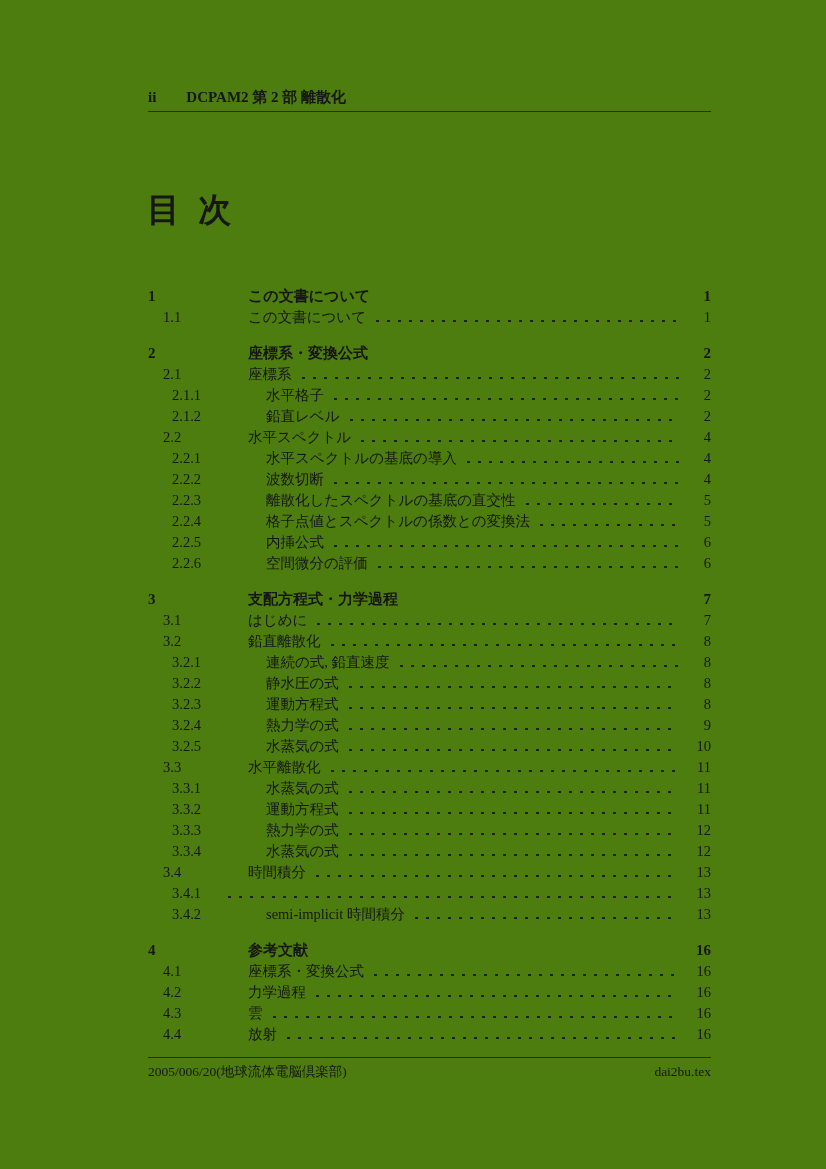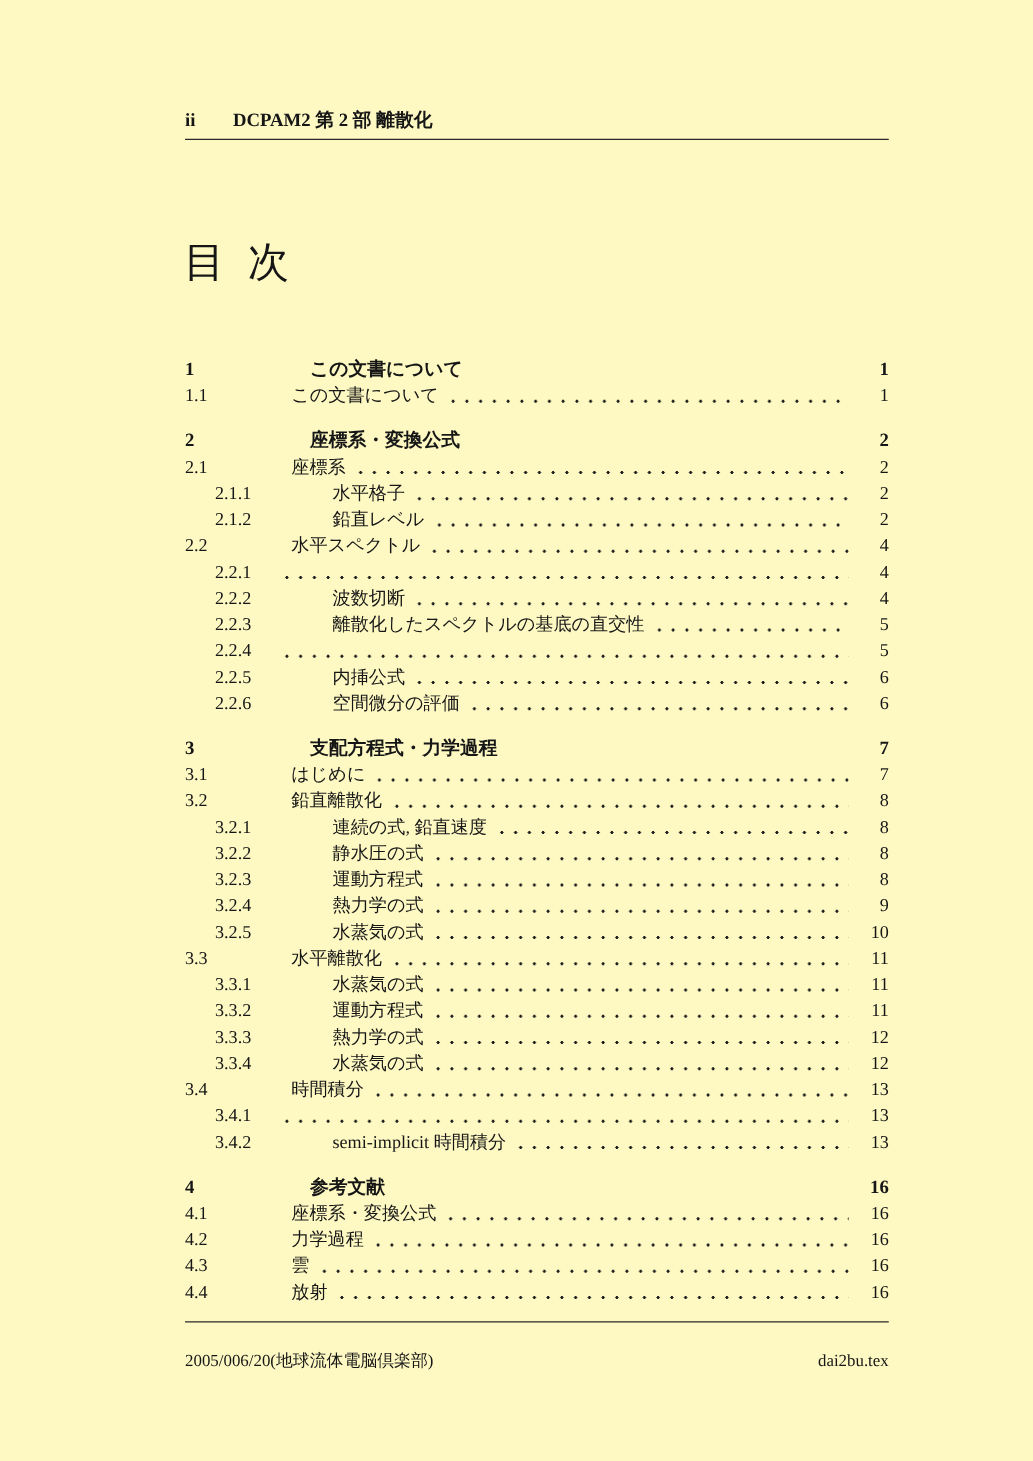--- a/index.html
+++ b/index.html
@@ -5,42 +5,42 @@
   * { margin: 0; padding: 0; box-sizing: border-box; }
   html, body { background: #ffffff; }
   body {
     width: 826px; height: 1169px;
     font-family: "Liberation Serif", serif;
     color: #161616;
   }
   .page {
     position: relative;
     width: 826px; height: 1169px;
-    background: #fef9c3;
+    background: #4d7c0f;
     overflow: hidden;
   }
   
   .header {
     position: absolute;
     left: 148px; top: 88px;
     width: 563px;
     border-bottom: 1px solid #2a2a2a;
     padding-bottom: 5px;
     line-height: 18px;
     font-size: 15px;
     font-weight: bold;
   }
   .hdr-title { margin-left: 30px; font-family: "Liberation Serif", serif; }
   
   .title {
     position: absolute;
     left: 147px; top: 188px;
     font-family: "Liberation Sans", sans-serif;
     font-size: 33px;
-    font-weight: normal;
+    font-weight: bold;
     word-spacing: 7px;
     letter-spacing: 1px;
   }
   
   .toc {
     position: absolute;
     left: 148px; top: 284px;
     width: 563px;
     font-size: 14.5px;
   }
@@ -69,30 +69,30 @@
     font-weight: bold;
     height: 23px;
     line-height: 23px;
     font-size: 15px;
   }
   .toc-row.level-1:not(:first-child) { margin-top: 13px; }
   .toc-row.level-1 .toc-num { width: 52px; }
   .toc-row.level-1 .toc-label { font-family: "Liberation Sans", sans-serif; }
   .toc-row.level-1 .toc-leader { background-image: none; }
   
-  .toc-row.level-2 .toc-num { width: 37px; }
+  .toc-row.level-2 .toc-num { margin-left: 15px; width: 37px; }
   
   .toc-row.level-3 .toc-num { margin-left: 24px; width: 46px; }
   
   .footer {
     position: absolute;
     left: 148px; top: 1057px;
     width: 563px;
     border-top: 1px solid #2a2a2a;
-    padding-top: 22px;
+    padding-top: 5px;
     display: flex;
     justify-content: space-between;
     font-size: 13.5px;
     line-height: 17px;
   }
 </style>
 </head>
 <body>
 
 <div class="page">
@@ -141,37 +141,39 @@
     <span class="toc-page">2</span>
   </div>
       <div class="toc-row level-2">
     <span class="toc-num">2.2</span>
     <span class="toc-label">水平スペクトル</span>
     <span class="toc-leader"></span>
     <span class="toc-page">4</span>
   </div>
       <div class="toc-row level-3">
     <span class="toc-num">2.2.1</span>
+    <span class="toc-label">水平スペクトルの基底の導入</span>
     <span class="toc-leader"></span>
     <span class="toc-page">4</span>
   </div>
       <div class="toc-row level-3">
     <span class="toc-num">2.2.2</span>
     <span class="toc-label">波数切断</span>
     <span class="toc-leader"></span>
     <span class="toc-page">4</span>
   </div>
       <div class="toc-row level-3">
     <span class="toc-num">2.2.3</span>
     <span class="toc-label">離散化したスペクトルの基底の直交性</span>
     <span class="toc-leader"></span>
     <span class="toc-page">5</span>
   </div>
       <div class="toc-row level-3">
     <span class="toc-num">2.2.4</span>
+    <span class="toc-label">格子点値とスペクトルの係数との変換法</span>
     <span class="toc-leader"></span>
     <span class="toc-page">5</span>
   </div>
       <div class="toc-row level-3">
     <span class="toc-num">2.2.5</span>
     <span class="toc-label">内挿公式</span>
     <span class="toc-leader"></span>
     <span class="toc-page">6</span>
   </div>
       <div class="toc-row level-3">

